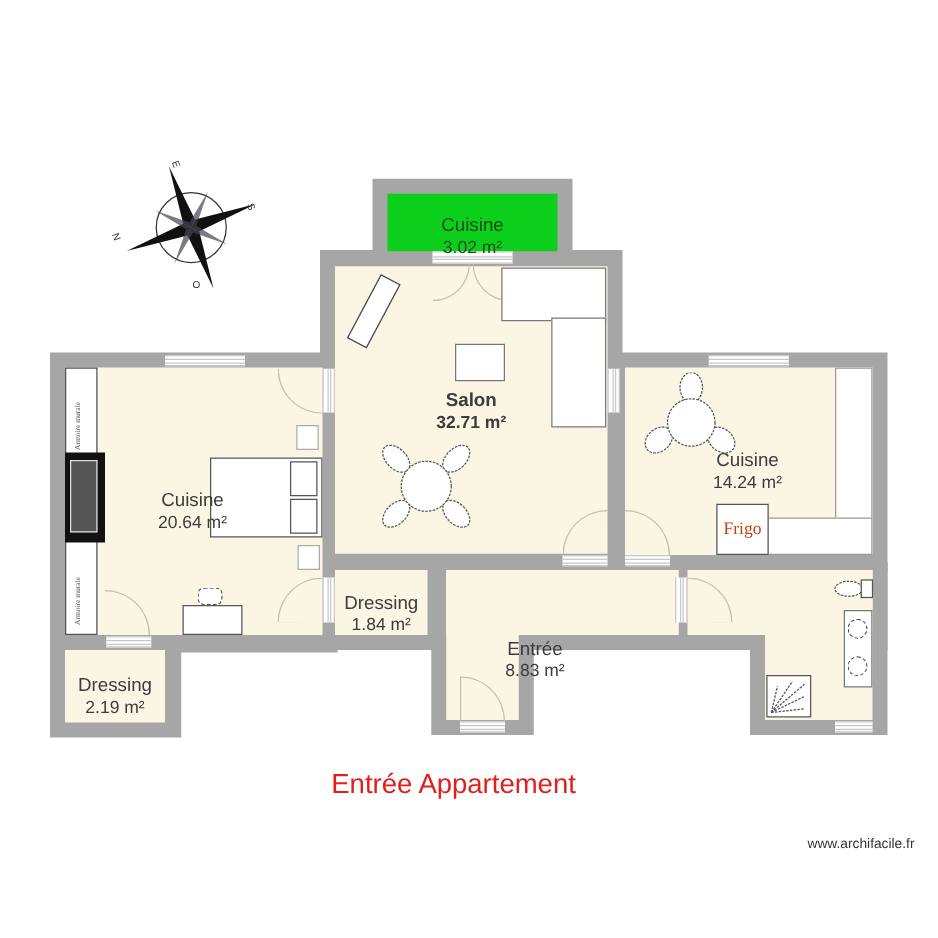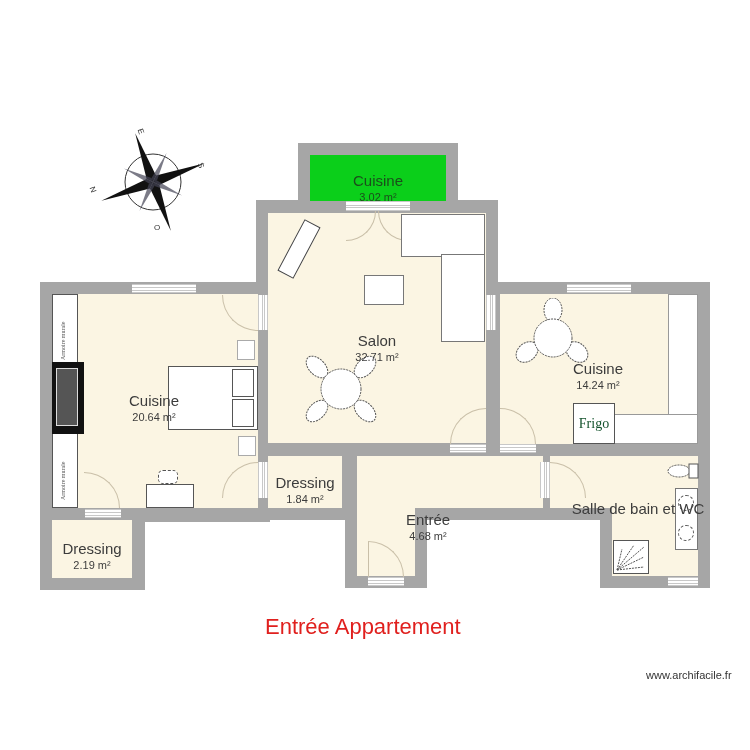--- a/index.html
+++ b/index.html
@@ -2,21 +2,21 @@
 <html><head>
   <meta charset="utf-8">
   <style>
     * { box-sizing: border-box; margin: 0; padding: 0; }
     body { width: 750px; height: 750px; background: #ffffff; position: relative; overflow: hidden; font-family: "Liberation Sans", sans-serif; }
     .abs { position: absolute; }
     .wall { position: absolute; background: #a6a6a6; }
     .floor { position: absolute; background: #fbf5e3; }
     .terrace { position: absolute; background: #0bcf1a; }
     .label { position: absolute; text-align: center; color: #3c3c3c; font-size: 15px; line-height: 17px; white-space: nowrap; }
-    .label .area { font-size: 11px; display: block; }
+    .label .area { font-size: 14px; display: block; }
     .win { position: absolute; background: #fff; border-top: 1px solid #c8c8c8; border-bottom: 1px solid #c8c8c8; }
     .win::before, .win::after { content: ""; position: absolute; left: 0; right: 0; height: 1px; background: #c8c8c8; }
     .win::before { top: 33%; } .win::after { top: 66%; }
     .winv { position: absolute; background: #fff; border-left: 1px solid #c8c8c8; border-right: 1px solid #c8c8c8; }
     .winv::before, .winv::after { content: ""; position: absolute; top: 0; bottom: 0; width: 1px; background: #c8c8c8; }
     .winv::before { left: 33%; } .winv::after { left: 66%; }
     .furn { position: absolute; background: #fff; border: 1px solid #555; }
     .door-arc { position: absolute; border: 1px solid #c9bfa8; }
     .title-red { position: absolute; color: #e0201e; font-size: 22px; }
     .credit { position: absolute; color: #333; font-size: 11px; }
@@ -121,21 +121,21 @@
   <div class="furn" style="left:63px;top:32px;width:22px;height:28px;"></div>
 </div>
 <div class="furn" style="left:237px;top:340px;width:18px;height:20px;border-color:#aaa;"></div>
 <div class="furn" style="left:238px;top:436px;width:18px;height:20px;border-color:#aaa;"></div>
 <div class="furn" style="left:146px;top:484px;width:48px;height:24px;border-color:#555;"></div>
 <div class="furn" style="left:158px;top:470px;width:20px;height:14px;border-radius:5px;border-style:dashed;"></div>
 
 <div class="furn" style="left:668px;top:294px;width:30px;height:122px;border-color:#999;"></div>
 <div class="furn" style="left:612px;top:414px;width:86px;height:30px;border-color:#999;"></div>
 <div class="furn" style="left:573px;top:403px;width:42px;height:41px;border-color:#555;display:flex;align-items:center;justify-content:center;">
-  <span style="font-family:'Liberation Serif',serif;font-size:14px;color:#14532d;">Frigo</span>
+  <span style="font-family:'Liberation Serif',serif;font-size:14px;color:#c2410c;">Frigo</span>
 </div>
 <div class="abs" style="left:515px;top:298px;width:75px;height:72px;">
   <svg width="75" height="72">
       <g fill="#fff" stroke="#555" stroke-dasharray="2,1">
         <ellipse cx="38" cy="12" rx="9" ry="12"></ellipse>
         <ellipse cx="12" cy="54" rx="9" ry="12" transform="rotate(50 12 54)"></ellipse>
         <ellipse cx="62" cy="54" rx="9" ry="12" transform="rotate(-50 62 54)"></ellipse>
         <circle cx="38" cy="40" r="19"></circle>
       </g>
     </svg>
@@ -160,42 +160,41 @@
         <line x1="3" y1="29" x2="8" y2="8"></line>
         <line x1="3" y1="29" x2="30" y2="26"></line>
       </g>
     </svg>
 </div>
 
 <div class="label" style="left:338px;top:172px;width:80px;color:#1c4d1c;">
   <span>Cuisine</span>
   <span class="area">3.02 m²</span>
 </div>
-<div class="label" style="left:337px;top:332px;width:80px;">
+<div class="label" style="left:337px;top:312px;width:80px;font-weight:bold;">
   <span>Salon</span>
   <span class="area">32.71 m²</span>
 </div>
 <div class="label" style="left:114px;top:392px;width:80px;">
   <span>Cuisine</span>
   <span class="area">20.64 m²</span>
 </div>
 <div class="label" style="left:558px;top:360px;width:80px;">
   <span>Cuisine</span>
   <span class="area">14.24 m²</span>
 </div>
 <div class="label" style="left:265px;top:474px;width:80px;">
   <span>Dressing</span>
   <span class="area">1.84 m²</span>
 </div>
 <div class="label" style="left:388px;top:493px;width:80px;margin-top:18px;">
   <span>Entrée</span>
-  <span class="area">4.68 m²</span>
+  <span class="area">8.83 m²</span>
 </div>
 <div class="label" style="left:560px;top:500px;width:156px;">
-  <span>Salle de bain et WC</span>
 </div>
 <div class="label" style="left:52px;top:540px;width:80px;">
   <span>Dressing</span>
   <span class="area">2.19 m²</span>
 </div>
 
 <div class="title-red" style="left:265px;top:614px;">Entrée Appartement</div>
 <div class="credit" style="left:646px;top:669px;">www.archifacile.fr</div>
 
 </body></html>

